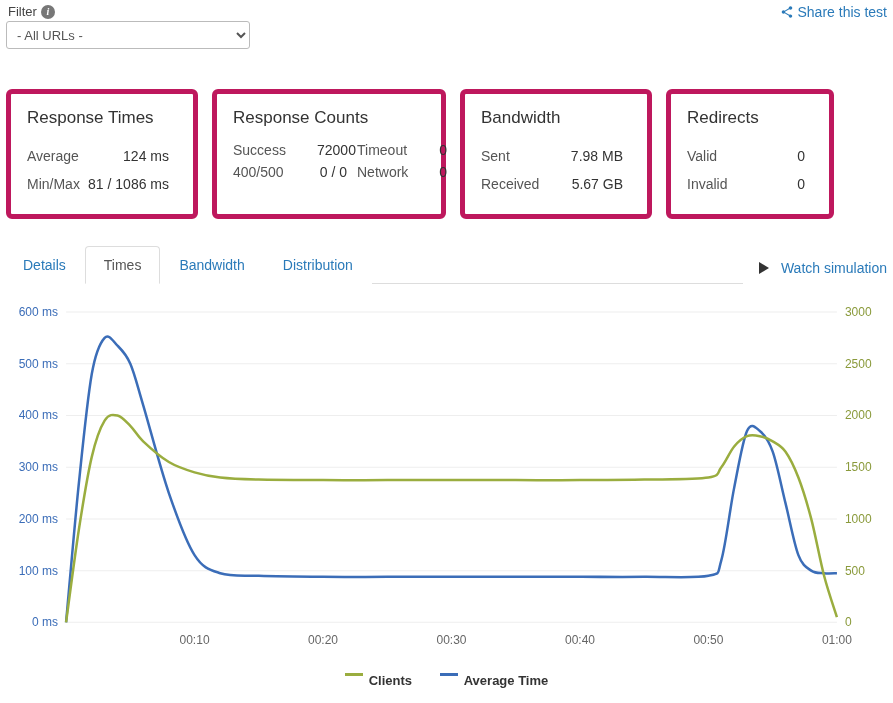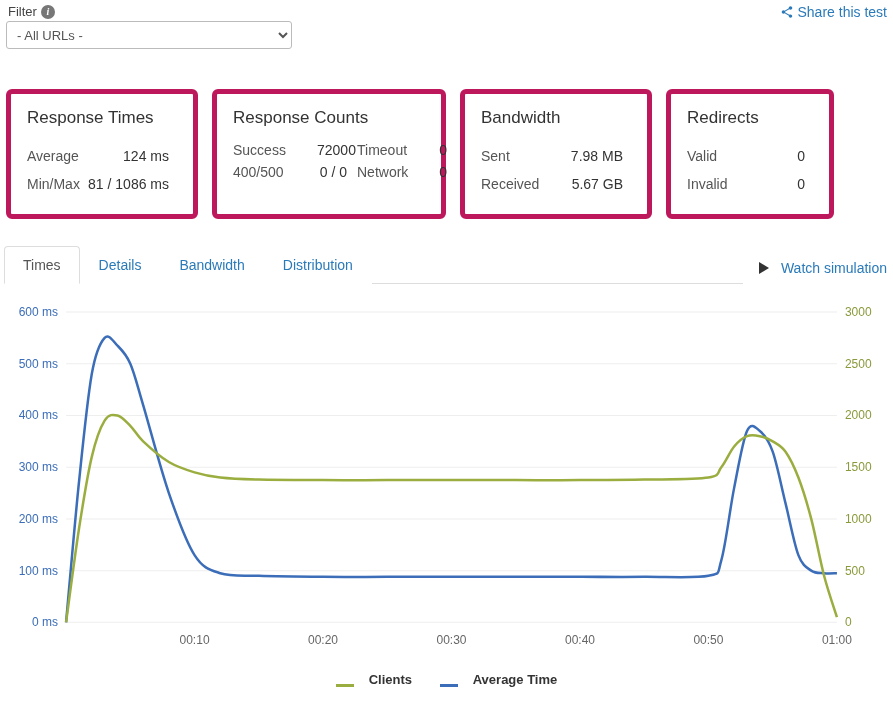--- a/index.html
+++ b/index.html
@@ -34,21 +34,21 @@
     background: #777;
     color: #fff;
     align-items: center;
     justify-content: center;
     font-size: 10px;
     font-weight: bold;
     font-family: Georgia, serif;
     font-style: italic;
   }
   .filter-select {
-    width: 286px;
+    width: 244px;
     height: 28px;
     border: 1px solid #bbb;
     border-radius: 3px;
     background: #fff;
     font-size: 13px;
     color: #555;
     padding: 2px 6px;
   }
   .share-link {
     color: #2a7ab9;
@@ -150,22 +150,22 @@
   .series-avg { stroke: #3b6db8; stroke-width: 2.5; fill: none; }
 
   .legend {
     text-align: center;
     padding: 12px 0 8px 0;
     font-size: 13px;
     color: #333;
   }
   .legend-item {
     display: inline-flex;
-    align-items: flex-end;
-    gap: 15px;
+    align-items: flex-start;
+    gap: 6px;
     margin: 8px 12px;
   }
   .legend-swatch {
     width: 18px; height: 3px; display: inline-block;
   }
   .sw-clients { background: #9aad3f; }
   .sw-avg { background: #3b6db8; }
 </style>
 </head>
 <body>
@@ -235,22 +235,22 @@
     </div>
     <div class="kvrow">
       <span class="k">Invalid</span>
       <span class="v">0</span>
     </div>
   </div>
 </div>
 
 <div class="tabs-row">
   <div class="tabs">
+    <div class="tab">Details</div>
     <div class="tab active">Times</div>
-    <div class="tab">Details</div>
     <div class="tab">Bandwidth</div>
     <div class="tab">Distribution</div>
   </div>
   <div class="watch-sim">
     <svg width="10" height="12" viewBox="0 0 10 12">
         <path d="M0 0 L10 6 L0 12 Z" fill="#333"></path>
       </svg>
     <span>Watch simulation</span>
   </div>
 </div>

